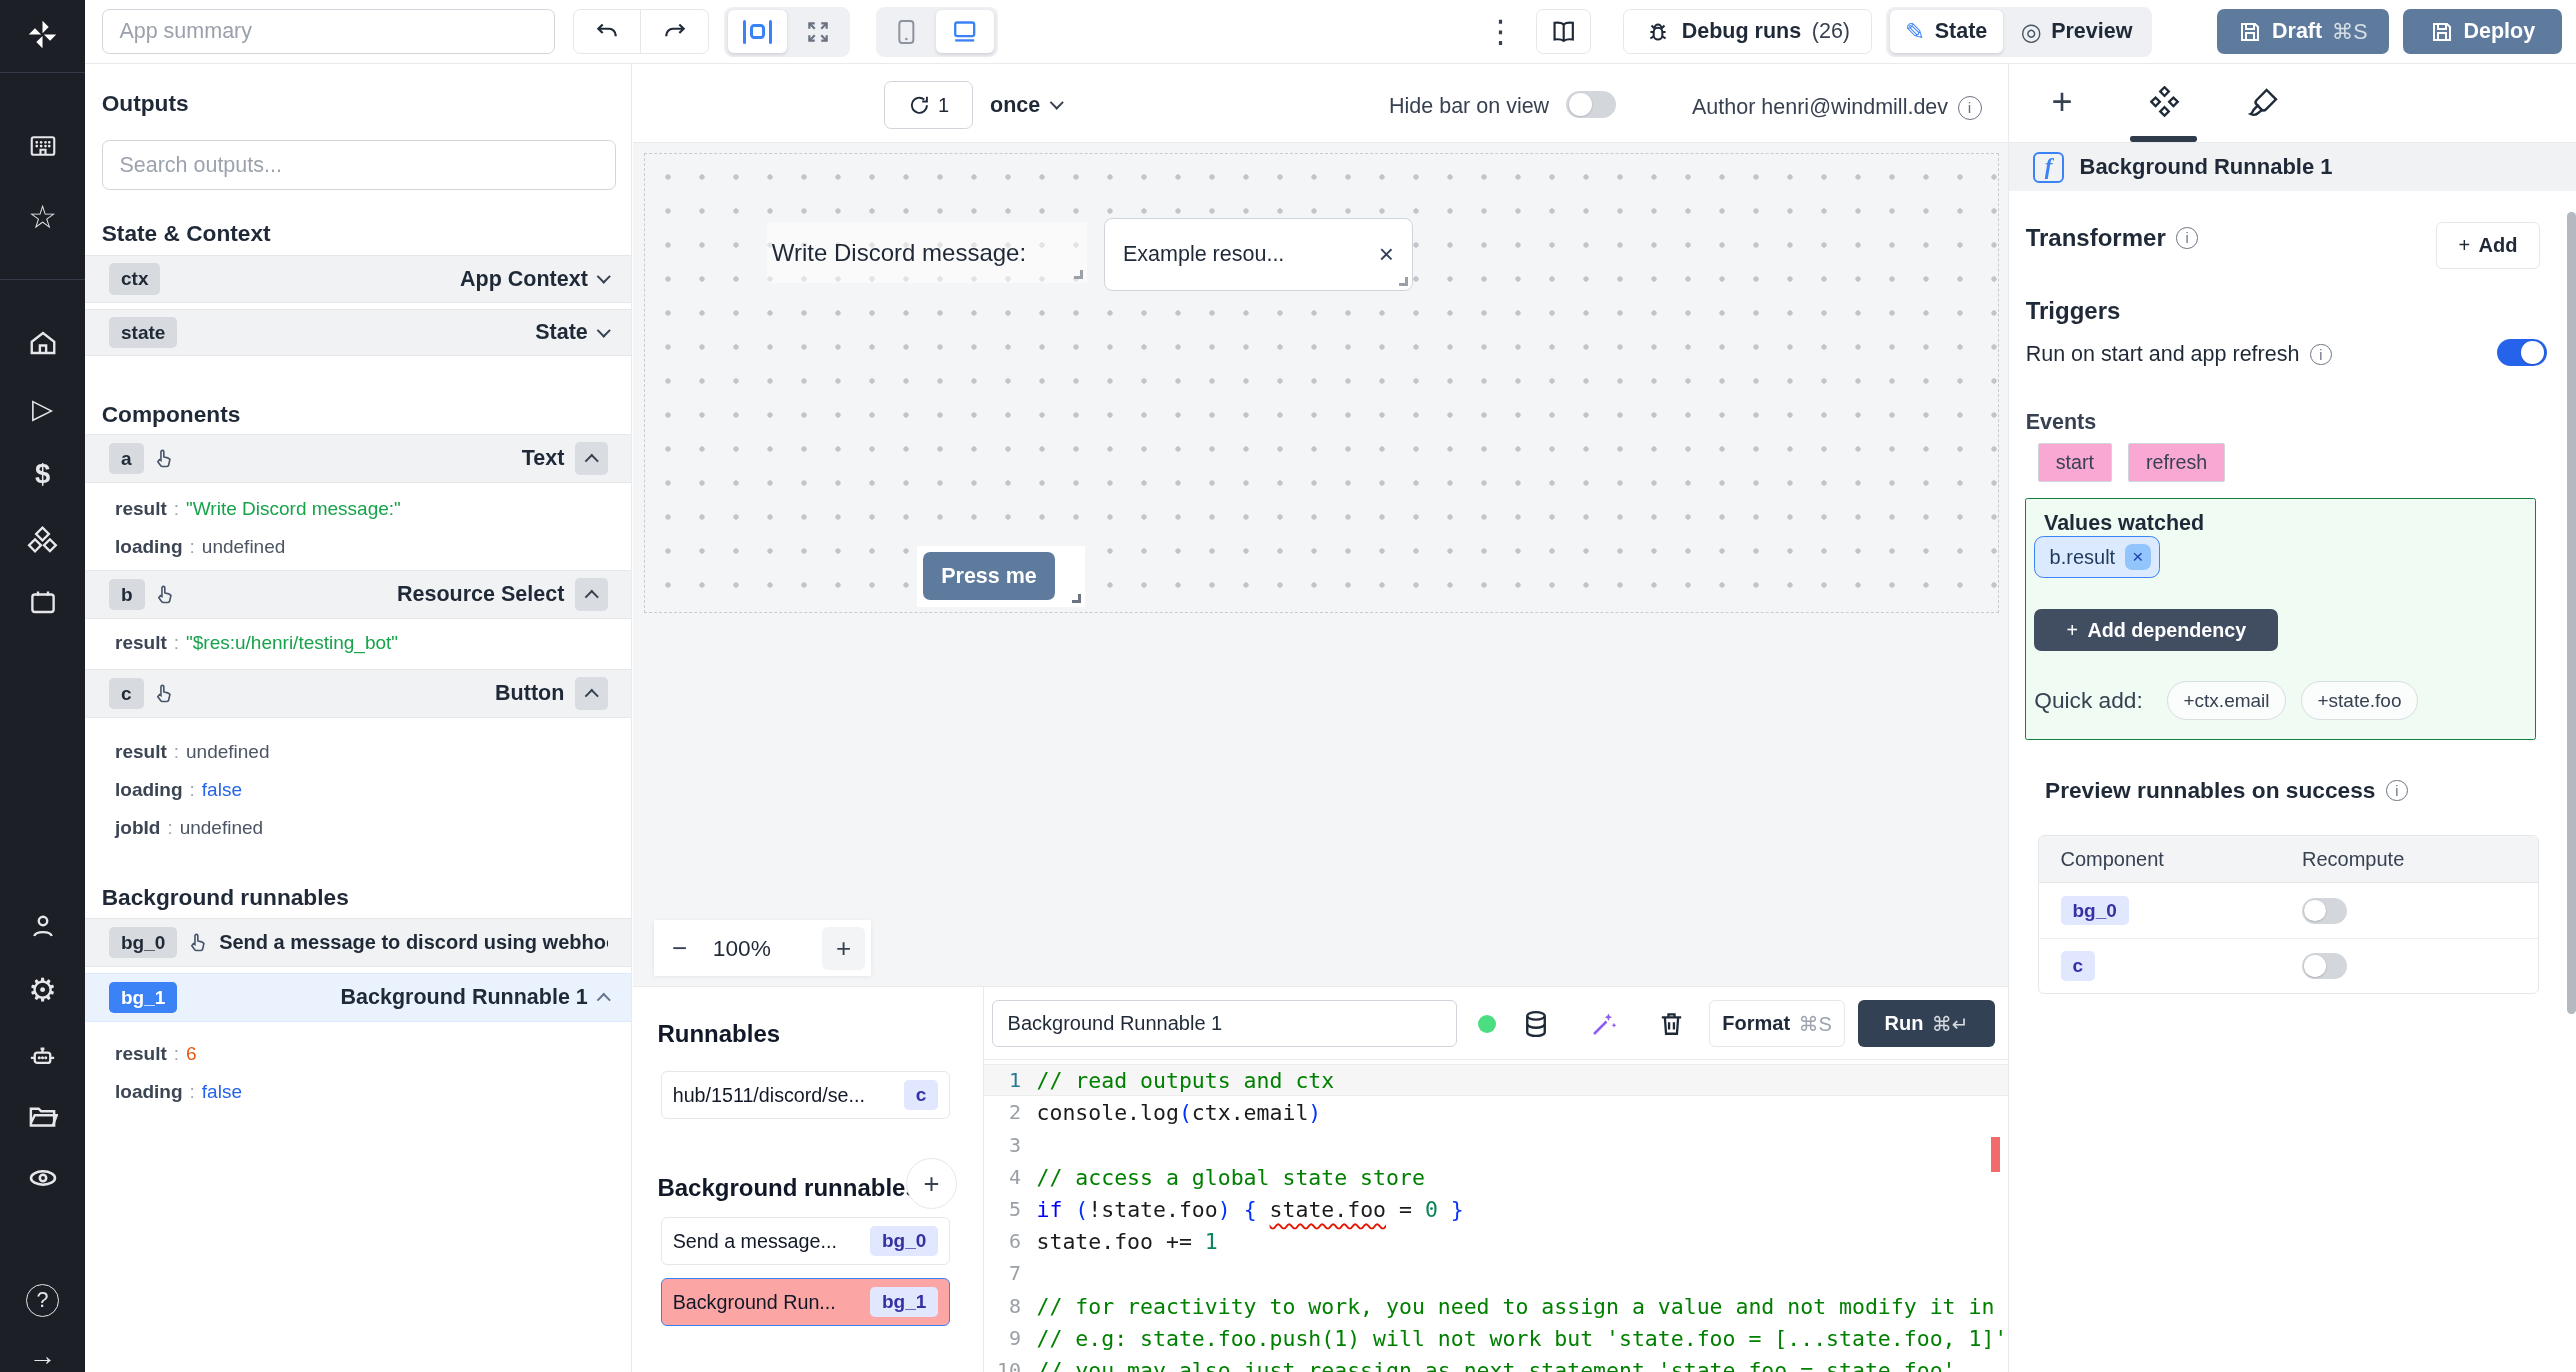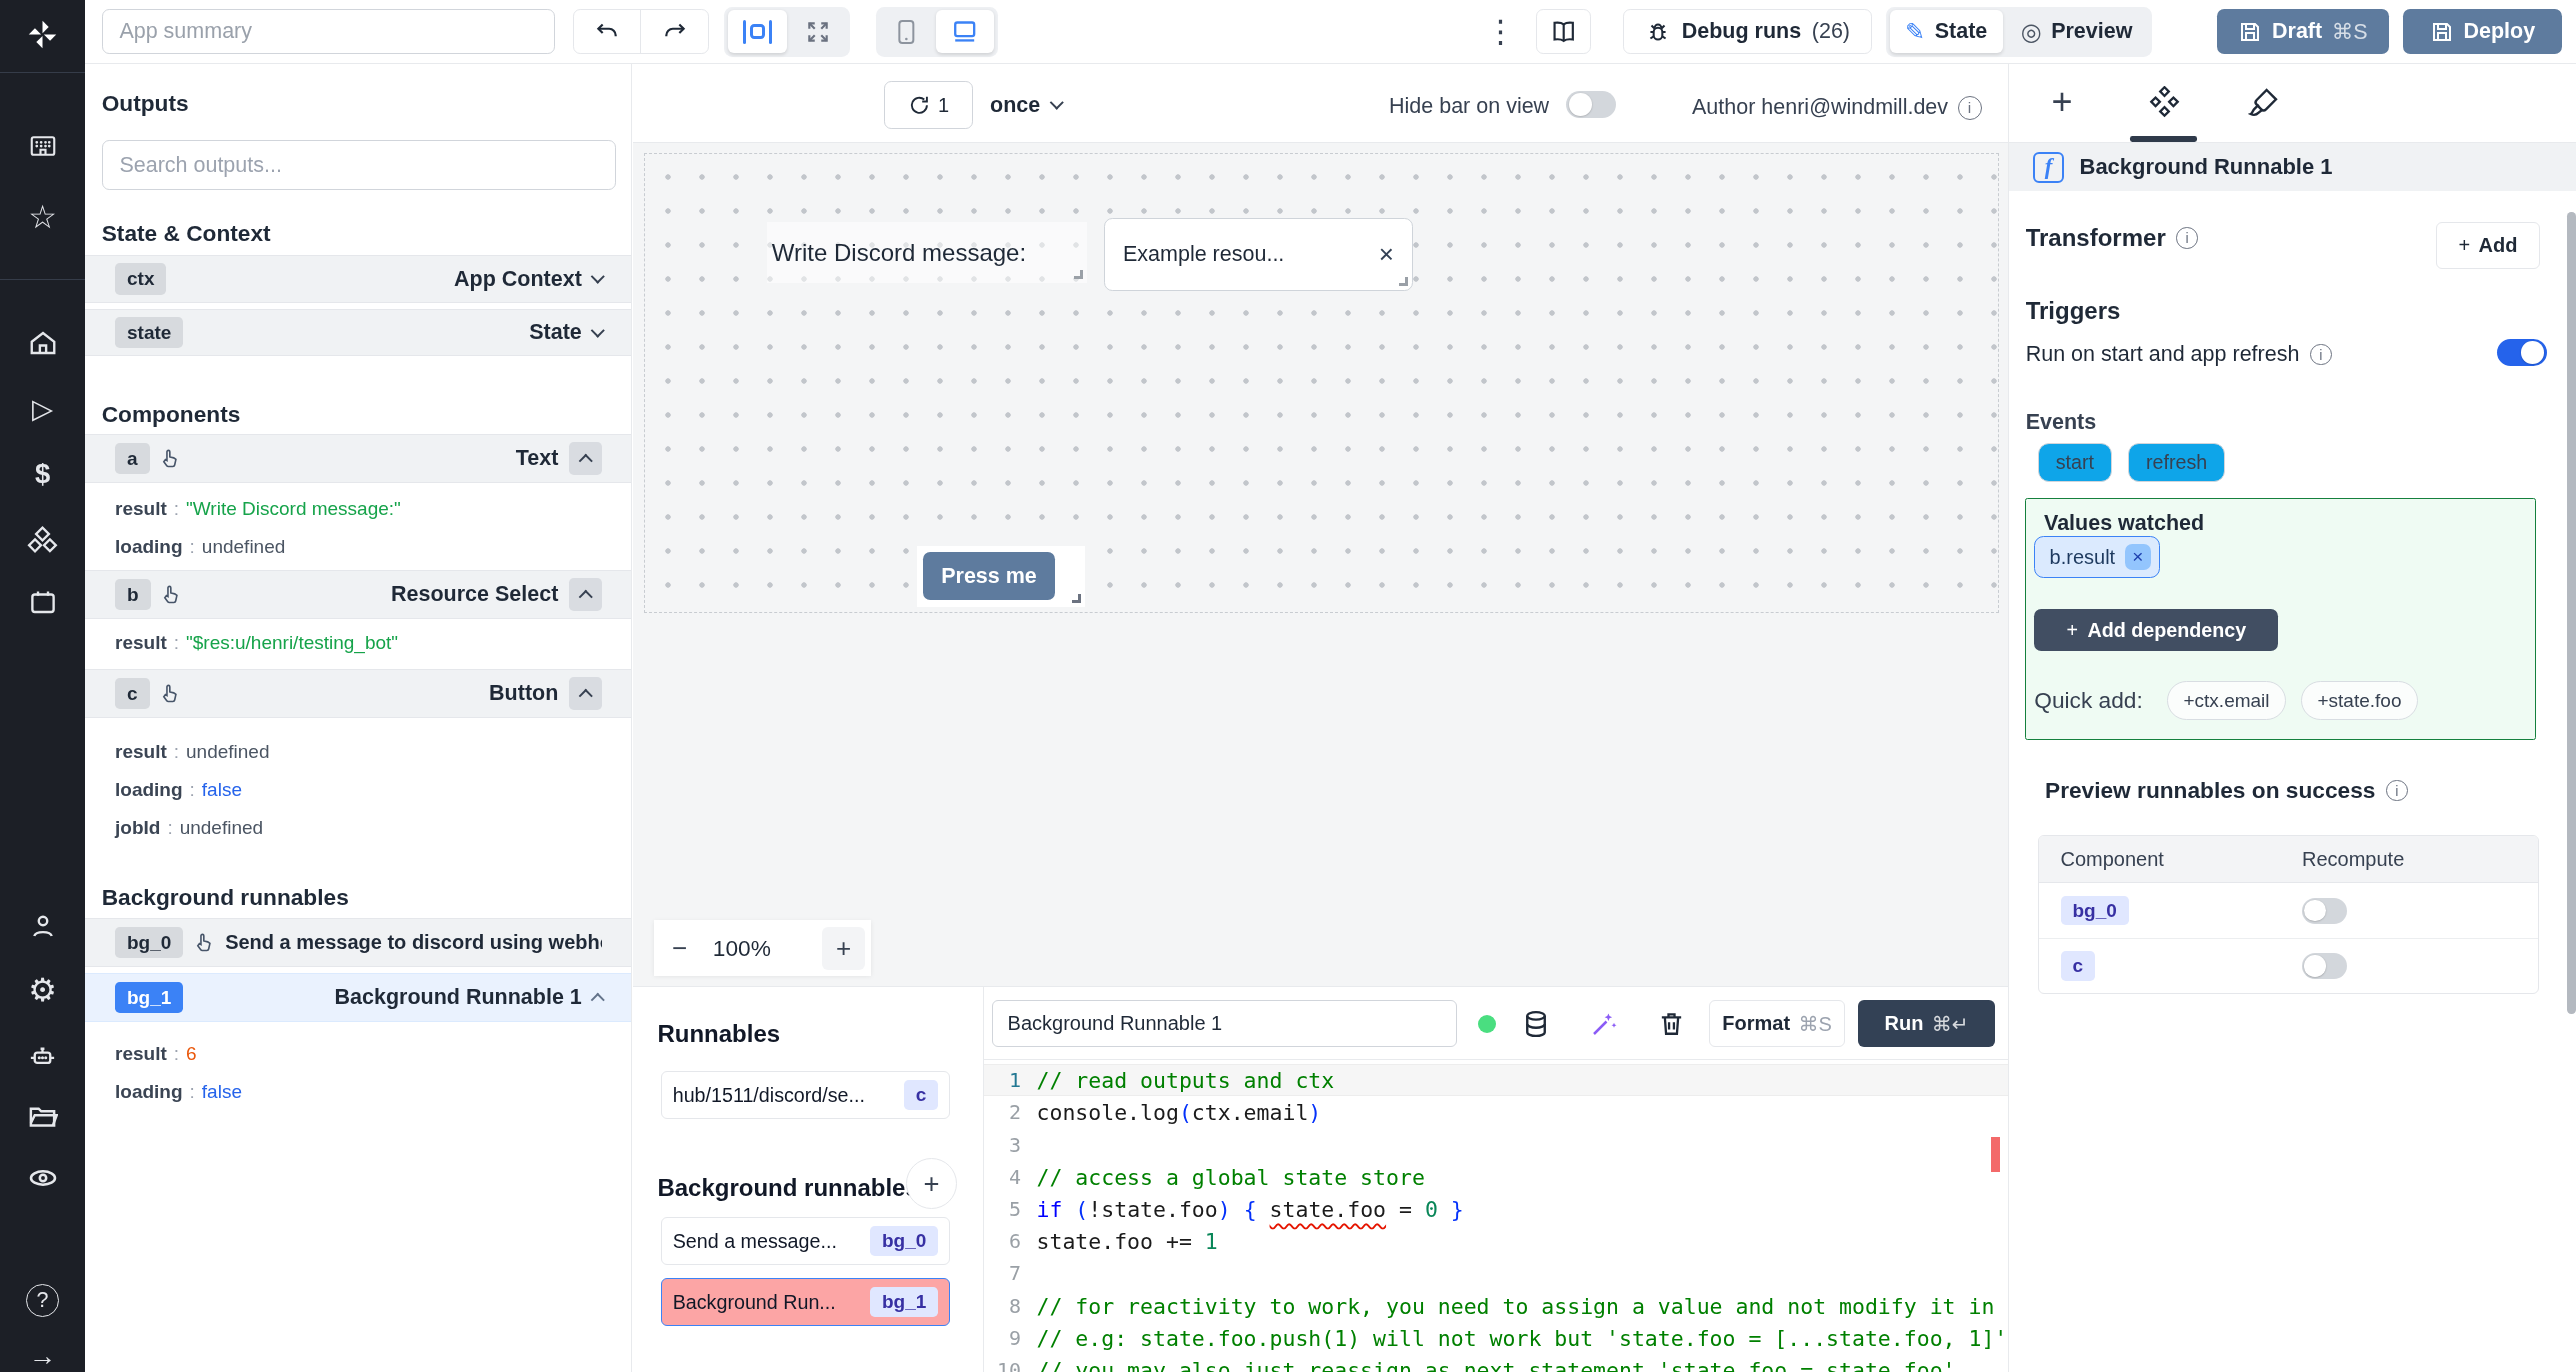--- a/index.html
+++ b/index.html
@@ -29,21 +29,21 @@
   .icon-btn { position:absolute; top:9px; height:45px; border:1.2px solid #e5e7eb; border-radius:7.2px; display:flex; align-items:center; justify-content:center; background:#fff; }
   .steel-btn { position:absolute; top:9px; height:45px; border-radius:7.2px; background:#5e7b9e; color:#fff; display:flex; align-items:center; justify-content:center; gap:9.5px; font-size:21.5px; font-weight:700; }
   .steel-btn .kbd { font-weight:400; color:rgba(255,255,255,.75); }
   .dots { font-size:31px; color:#374151; letter-spacing:1.2px; }
 
   
   .outputs { left:85px; top:64px; width:547px; height:1308px; background:#fff; border-right:1.2px solid #e8eaed; overflow:hidden; }
   .sec-title { position:absolute; left:16.7px; font-size:22.7px; font-weight:700; color:#1f2937; }
   .search { position:absolute; left:16.7px; top:76px; width:514px; height:50px; border:1.2px solid #d1d5db; border-radius:7.2px; font-size:21.5px; padding:0 16.7px; outline:none; font-family:"Liberation Sans",sans-serif; }
   .search::placeholder { color:#9ca3af; }
-  .o-row { position:absolute; left:0; width:547px; height:48px; background:#f0f2f4; display:flex; align-items:center; padding:0 30px; border-top:0.6px solid #e5e7eb; border-bottom:0.6px solid #e5e7eb; }
+  .o-row { position:absolute; left:0; width:547px; height:48px; background:#f0f2f4; display:flex; align-items:center; padding:0 24px; border-top:0.6px solid #e5e7eb; border-bottom:0.6px solid #e5e7eb; }
   .badge { background:#d7dade; color:#1f2937; font-weight:700; font-size:19px; border-radius:4.8px; padding:4.8px 12px; }
   .badge-blue { background:#3b82f6; color:#fff; font-weight:700; font-size:19px; border-radius:4.8px; padding:4.8px 12px; }
   .o-type { margin-left:auto; font-weight:700; font-size:21.5px; color:#1f2937; display:flex; align-items:center; gap:10.7px; }
   .chev { display:inline-block; width:9.5px; height:9.5px; border-right:2.4px solid #374151; border-bottom:2.4px solid #374151; }
   .chev.up { transform:rotate(-135deg) translate(-1.8px,-1.8px); }
   .chev.down { transform:rotate(45deg) translate(-1.8px,-1.8px); }
   .chevbox { width:33px; height:33px; background:#d9dce1; border-radius:4.8px; display:flex; align-items:center; justify-content:center; }
   .kv { position:absolute; left:30px; font-size:19px; display:flex; gap:7px; white-space:nowrap;text-align:right; }
   .kv .k { font-weight:600; color:#3b4554; }
   .kv .colon { color:#9ca3af; }
@@ -97,21 +97,21 @@
 
   
   .rightp { left:2008px; top:64px; width:568px; height:1308px; background:#fff; border-left:1.2px solid #e8eaed; }
   .rp-tabs { position:absolute; left:0; top:0; width:568px; height:79px; border-bottom:1.2px solid #e8eaed; }
   .rp-tab { position:absolute; top:14.3px; width:48px; height:48px; display:flex; align-items:center; justify-content:center; }
   .tab-underline { position:absolute; left:121px; top:72px; width:67px; height:6px; background:#2f3a4a; border-radius:2.4px; }
   .f-strip { position:absolute; left:0; top:79px; width:568px; height:48px; background:#f0f2f4; display:flex; align-items:center; padding:0 24px; gap:15.5px; }
   .f-icon { width:31px; height:31px; border:2.4px solid #3b82f6; border-radius:6px; color:#3b82f6; font-family:"Liberation Serif",serif; font-style:italic; font-weight:700; font-size:22.7px; display:flex; align-items:center; justify-content:center; }
   .info { display:inline-flex; width:21.5px; height:21.5px; border:1.5px solid #6b7280; border-radius:50%; align-items:center; justify-content:center; font-size:14.3px; color:#6b7280; flex:0 0 auto; }
   .addbtn { position:absolute; left:427px; top:158px; width:104px; height:47px; border:1.2px solid #e5e7eb; border-radius:6px; display:flex; align-items:center; justify-content:center; font-size:20px; font-weight:600; color:#1f2937; background:#fff; }
-  .evchip { border:1.2px solid #d1d5db; border-radius:11px; background:#0ea5e9; font-size:19.7px; color:#374151; padding:7.2px 16.7px; }
+  .evchip { border:1.2px solid #d1d5db; border-radius:2px; background:#f9a8d4; font-size:19.7px; color:#374151; padding:7.2px 16.7px; }
   .values-box { position:absolute; left:16px; top:434px; width:511px; height:242px; border:1.8px solid #15803d; border-radius:2.4px; background:#effbf3; }
   .watch-chip { position:absolute; left:8.3px; top:37px; height:42px; border:1.8px solid #3b82f6; background:#dbeafe; border-radius:9.5px; display:flex; align-items:center; gap:9.5px; padding:0 8.3px 0 14.3px; font-size:20px; color:#1e3a5f; }
   .watch-x { width:26px; height:26px; border-radius:7.2px; background:#93c5fd; color:#1e40af; display:flex; align-items:center; justify-content:center; font-size:19px; }
   .depbtn { position:absolute; left:8.3px; top:110px; width:244px; height:42px; background:#414e62; border-radius:7.2px; color:#fff; display:flex; align-items:center; justify-content:center; gap:9.5px; font-size:19.7px; font-weight:600; }
   .qchip { position:absolute; top:182px; height:39px; border:1.2px solid #d8dde2; border-radius:19.7px; background:#fbfdfc; font-size:19px; color:#374151; display:flex; align-items:center; padding:0 15.5px; }
   .rp-table { position:absolute; left:29px; top:771px; width:501px; height:159px; border:1.2px solid #e5e7eb; border-radius:6px; overflow:hidden; }
   .rp-thead { height:47px; background:#f3f4f6; display:flex; align-items:center; font-size:20px; color:#374151; border-bottom:1.2px solid #e5e7eb; }
   .rp-trow { height:55px; display:flex; align-items:center; position:relative; }
   .rp-trow + .rp-trow { border-top:0.6px solid #eceef0; }
   .mini-toggle { position:relative; width:45px; height:26px; border-radius:13px; background:#d3d7dc; }

